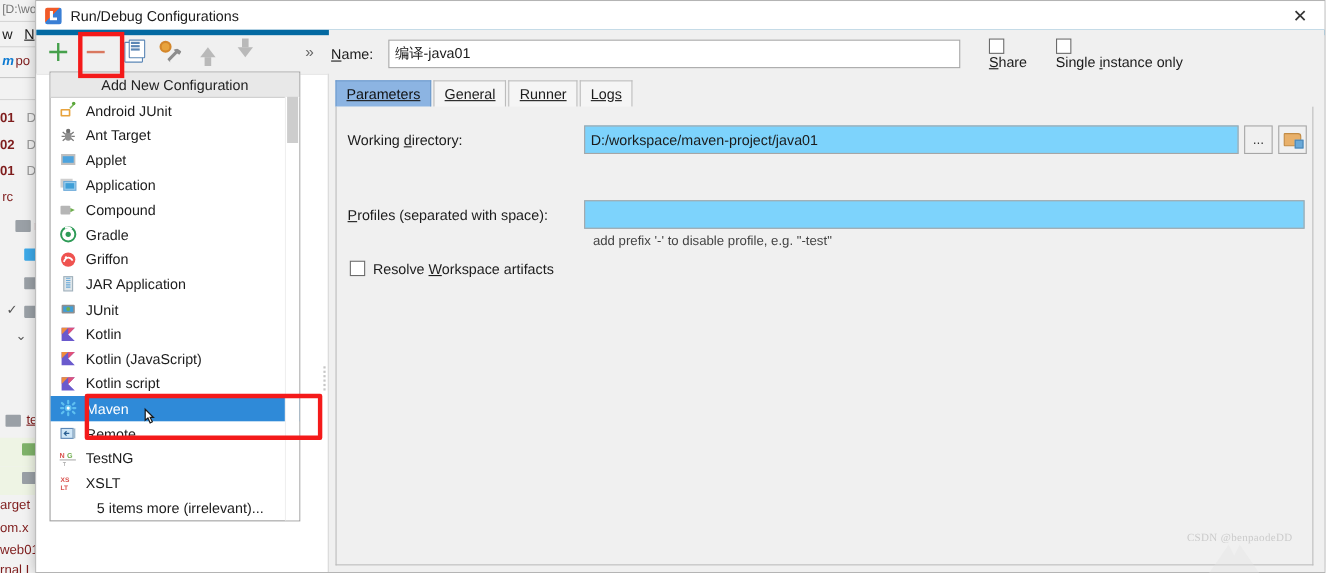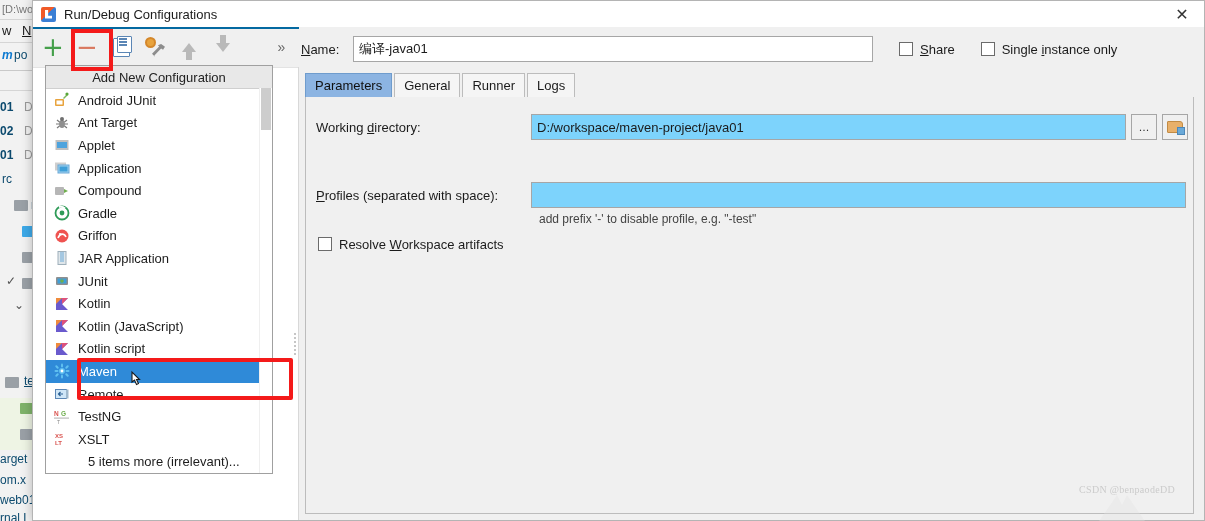--- a/index.html
+++ b/index.html
@@ -4,35 +4,35 @@
 <style>
   html,body{margin:0;padding:0;}
   body{
     width:1205px;height:521px;overflow:hidden;
     font-family:"Liberation Sans", sans-serif;
     font-size:13px;color:#1a1a1a;background:#ffffff;
     position:relative;
   }
   
   #ide-bg{position:absolute;left:0;top:0;width:40px;height:521px;background:#f2f2f2;overflow:hidden;}
-  #ide-bg .ide-line{position:absolute;white-space:nowrap;font-size:12px;color:#0c4a6e;}
+  #ide-bg .ide-line{position:absolute;white-space:nowrap;font-size:12px;color:#7f1d1d;}
   #ide-bg .ide-menu{position:absolute;white-space:nowrap;font-size:13px;color:#1a1a1a;}
   #ide-bg .ide-path{position:absolute;white-space:nowrap;font-size:11px;color:#777;}
   #ide-bg .ide-kw{color:#0d7ad1;font-style:italic;}
   #ide-bg .und{text-decoration:underline;}
   #ide-bg .folder{position:absolute;width:14px;height:11px;border-radius:1px;}
   #ide-bg .sep{position:absolute;left:0;width:40px;height:1px;background:#d5d5d5;}
   #ide-bg .chev{position:absolute;font-size:12px;color:#555;}
   #ide-bg .greenband{position:absolute;left:0;width:40px;background:#eef4e4;}
 
   
   #dialog{position:absolute;left:32px;top:0;width:1173px;height:521px;
           background:#f0f0f0;border:1px solid #b4b4b4;box-sizing:border-box;
           box-shadow:0 0 10px rgba(0,0,0,.25);}
-  #titlebar{height:26px;background:#ffffff;border-bottom:2px solid #0369a1;
+  #titlebar{height:26px;background:#ffffff;border-bottom:5px solid #0369a1;
             display:flex;align-items:center;position:relative;}
   #titlebar .tb-icon{width:15px;height:15px;margin-left:8px;margin-right:8px;
             background:linear-gradient(135deg,#f05a28 0%,#f05a28 45%,#3a7fd5 45%,#3a7fd5 100%);
             border-radius:2px;position:relative;flex:none;}
   #titlebar .tb-icon:after{content:"";position:absolute;left:4px;top:3px;width:7px;height:9px;
             background:#fff;clip-path:polygon(0 0,45% 0,45% 70%,100% 70%,100% 100%,0 100%);}
   #title-text{font-size:13px;color:#1b1b1b;}
   #close-btn{position:absolute;right:0;top:0;width:44px;height:26px;
              display:flex;align-items:center;justify-content:center;
              font-size:16px;color:#333;cursor:pointer;font-family:"DejaVu Sans",sans-serif;}
@@ -87,25 +87,25 @@
   #splitter{position:absolute;left:258px;top:330px;width:7px;height:30px;}
   #splitter i{display:block;width:2px;height:2px;background:#c6c6c6;margin:2px auto;}
   #vdivider{position:absolute;left:265px;top:66px;bottom:0;width:1px;background:#d8d8d8;}
 
   
   #right-panel{position:absolute;left:266px;top:26px;right:0;bottom:0;background:#f0f0f0;}
   #name-row{position:absolute;left:2px;top:8px;right:8px;height:28px;display:flex;align-items:center;}
   .lbl-name{font-size:13px;color:#1b1b1b;width:52px;}
   #name-input{width:520px;height:26px;background:#fff;border:1px solid #a6a6a6;box-sizing:border-box;
               font-family:"Liberation Sans",sans-serif;font-size:13px;color:#1b1b1b;padding:0 5px;outline:none;}
-  .chk-wrap{display:flex;margin-left:26px;font-size:13px;color:#1b1b1b;cursor:default;}
+  .chk-wrap{display:flex;margin-left:26px;font-size:13px;color:#1b1b1b;cursor:default;flex-direction:column;}
   .cbox{width:14px;height:14px;border:1px solid #6b6b6b;background:#fff;box-sizing:border-box;margin-right:7px;flex:none;}
 
   
-  #tabs{position:absolute;left:6px;top:46px;display:flex;align-items:flex-end;height:24px;}
+  #tabs{position:absolute;left:6px;top:46px;display:flex;align-items:flex-end;height:24px;text-decoration:underline;}
   .tab{height:23px;padding:0 9px;display:flex;align-items:center;font-size:13px;color:#1b1b1b;
        background:#f5f5f5;border:1px solid #bcbcbc;border-bottom:none;margin-right:2px;cursor:pointer;}
   .tab.active{background:#8cb4e2;border-color:#6f9ccd;color:#101010;}
 
   
   #content{position:absolute;left:6px;top:70px;right:10px;bottom:6px;background:#f0f0f0;border:1px solid #bcbcbc;border-top:none;}
   .frow{position:absolute;display:flex;align-items:center;height:26px;}
   .flabel{font-size:13px;color:#1b1b1b;white-space:nowrap;}
   .finput{height:26px;background:#7dd3fc;border:1px solid #a6a6a6;box-sizing:border-box;
           font-family:"Liberation Sans",sans-serif;font-size:13px;color:#1b1b1b;padding:0 5px;outline:none;}

